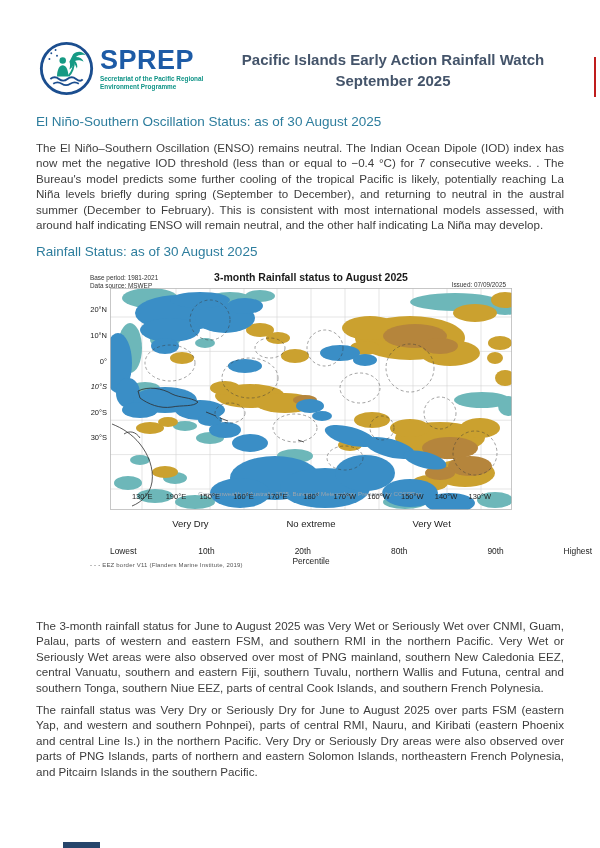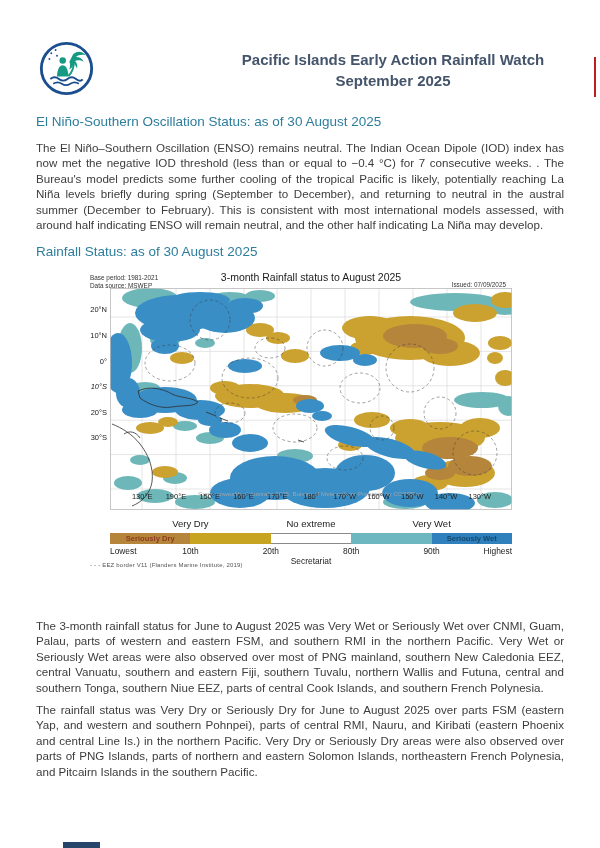--- a/index.html
+++ b/index.html
@@ -25,37 +25,37 @@
     text-align:justify; color:#3c3c3c; }
   #enso-h { top:114px; }
   #enso-p { top:140px; }
   #rain-h { top:244px; }
   #rain-p1 { top:598px;margin-top:20px; }
   #rain-p2 { top:702px; }
   
   .fig { position:absolute; top:268px; left:60px; width:480px; height:302px; font-size:8px; }
   .fig-meta { position:absolute; top:6px; left:30px; font-size:6.4px; line-height:7.8px; color:#333; }
   .fig-title { position:absolute; top:3px; left:50px; width:402px; text-align:center;
-    font-size:10.5px; color:#1a1a1a; }
+    font-size:10.5px; color:#1a1a1a;font-weight:bold; }
   .fig-issued { position:absolute; top:13px; right:34px; font-size:6.4px; color:#333; }
   .plot-wrap { position:absolute; top:20px; left:50px; width:402px; height:165px; }
   .map { display:block; width:402px; height:222px; }
   .lat-axis span { position:absolute; left:-30px; width:27px; text-align:right;
     transform:translateY(-50%); font-size:7.5px; color:#222; }
   .lon-axis { position:absolute; top:224px; left:50px; width:402px; height:10px; }
   .lon-axis span { position:absolute; transform:translateX(-50%); font-size:7.5px; color:#222; }
   .cat-row { position:absolute; top:250px; left:50px; width:402px; height:12px; }
   .cat-row span { position:absolute; transform:translateX(-50%); font-size:9.5px; color:#1a1a1a; }
   .cat-dry { left:20%; } .cat-none { left:50%; } .cat-wet { left:80%;text-align:right; }
   .legend-bar { position:absolute; top:265px; left:50px; width:402px; height:11px; display:flex; }
   .seg { flex:1 1 0; height:11px; position:relative; }
   .seg-white { border-top:1px solid #8a8a8a; border-bottom:1px solid #8a8a8a; }
   .seg span { position:absolute; left:0; right:0; top:0; bottom:0; text-align:center;
     font-size:7.6px; font-weight:bold; line-height:11px; }
-  .legend-ticks { position:absolute; top:278px; left:50px; width:402px; height:10px;padding-left:8px; }
+  .legend-ticks { position:absolute; top:278px; left:50px; width:482px; height:10px;padding-left:8px; }
   .legend-ticks span { position:absolute; font-size:8.4px; color:#222; }
   .pct-label { position:absolute; top:288px; left:50px; width:402px; text-align:center;
     font-size:8.4px; color:#222; }
   .eez-note { position:absolute; top:294px; left:30px; font-size:6px; color:#555; letter-spacing:0.2px; }
   
   .footer-mark { position:absolute; left:63px; top:842px; width:37px; height:6px; background:#26456b; }
 </style>
 </head>
 <body>
 
@@ -69,20 +69,27 @@
         <path d="M16,46 q4.5,-3 9,0 q4.5,3 9,0 q4.5,-3 9,0" fill="none" stroke="#1b4e8f" stroke-width="1.8"></path>
         <path d="M37,15 c5,-4 10,-3 13,1 c-4,-1 -8,0 -10,2 c4,0 7,2 8,5 c-3,-2 -7,-2 -9,-1 c2,2 3,5 2,8 l-3,-6 c-1,4 -3,6 -5,7 c1,-3 1,-6 0,-8 z" fill="#169a84"></path>
         <path d="M38,21 c0,8 -2,13 -6,17" fill="none" stroke="#169a84" stroke-width="2"></path>
         <circle cx="26" cy="21.5" r="3.4" fill="#169a84"></circle>
         <path d="M20,38.5 c0,-8 3,-12 6,-12 c3,0 6,4 6,12 z" fill="#169a84"></path>
         <circle cx="14" cy="14" r="1" fill="#1b4e8f"></circle>
           <circle cx="18.5" cy="10.5" r="1" fill="#1b4e8f"></circle>
         <circle cx="12" cy="20" r="1" fill="#1b4e8f"></circle>
           <circle cx="20" cy="16.5" r="1" fill="#1b4e8f"></circle>
       </svg>
+      <div class="logo-text">
+        <div class="logo-acronym">SPREP</div>
+        <div class="logo-tagline">
+          <span>Secretariat of the Pacific Regional</span><br>
+          <span>Environment Programme</span>
+        </div>
+      </div>
     </div>
     <div class="title-block">
       <div>Pacific Islands Early Action Rainfall Watch</div>
       <div>September 2025</div>
     </div>
     <div class="edge-mark"></div>
   </div>
 
   <div class="h-teal" id="enso-h">El Niño-Southern Oscillation Status: as of 30 August 2025</div>
   <div class="para" id="enso-p">The El Niño–Southern Oscillation (ENSO) remains neutral. The Indian Ocean Dipole (IOD) index has now met the negative IOD threshold (less than or equal to −0.4 °C) for 7 consecutive weeks. . The Bureau's model predicts some further cooling of the tropical Pacific is likely, potentially reaching La Niña levels briefly during spring (September to December), and returning to neutral in the austral summer (December to February). This is consistent with most international models assessed, with around half indicating ENSO will remain neutral, and the other half indicating La Niña may develop.</div>
@@ -261,40 +268,29 @@
         <span style="left: 83.6%;">140°W</span>
         <span style="left: 92%;">130°W</span>
       </div>
 
     <div class="cat-row">
       <span class="cat-dry">Very Dry</span>
       <span class="cat-none">No extreme</span>
       <span class="cat-wet">Very Wet</span>
     </div>
 
-    <div class="legend-bar">
-        <div class="seg" style="background: rgb(181, 133, 60);">
-          <span style="color: rgb(142, 59, 31);">Seriously Dry</span>
-        </div>
-        <div class="seg" style="background: rgb(199, 164, 34);"></div>
-        <div class="seg seg-white" style="background: rgb(255, 255, 255);"></div>
-        <div class="seg" style="background: rgb(109, 183, 192);"></div>
-        <div class="seg" style="background: rgb(47, 128, 189);">
-          <span style="color: rgb(20, 72, 107);">Seriously Wet</span>
-        </div>
-      </div>
     <div class="legend-ticks">
         <span style="left: 0%; transform: none;">Lowest</span>
         <span style="left: 20%; transform: translateX(-50%);">10th</span>
         <span style="left: 40%; transform: translateX(-50%);">20th</span>
         <span style="left: 60%; transform: translateX(-50%);">80th</span>
         <span style="left: 80%; transform: translateX(-50%); text-align: right;">90th</span>
         <span style="left: 100%; transform: translateX(-100%);">Highest</span>
       </div>
-    <div class="pct-label">Secretariat</div>
+    <div class="pct-label">Percentile</div>
     <div class="eez-note">- - -  EEZ border V11 (Flanders Marine Institute, 2019)</div>
   </div>
 
   <div class="para" id="rain-p1">The 3-month rainfall status for June to August 2025 was Very Wet or Seriously Wet over CNMI, Guam, Palau, parts of western and eastern FSM, and southern RMI in the northern Pacific. Very Wet or Seriously Wet areas were also observed over most of PNG mainland, southern New Caledonia EEZ, central Vanuatu, southern and eastern Fiji, southern Tuvalu, northern Wallis and Futuna, central and southern Tonga, southern Niue EEZ, parts of central Cook Islands, and southern French Polynesia.</div>
   <div class="para" id="rain-p2">The rainfall status was Very Dry or Seriously Dry for June to August 2025 over parts FSM (eastern Yap, and western and southern Pohnpei), parts of central RMI, Nauru, and Kiribati (eastern Phoenix and central Line Is.) in the northern Pacific. Very Dry or Seriously Dry areas were also observed over parts of PNG Islands, parts of northern and eastern Solomon Islands, northeastern French Polynesia, and Pitcairn Islands in the southern Pacific.</div>
 
   <div class="footer-mark"></div>
 </div>
 
 </body></html>

